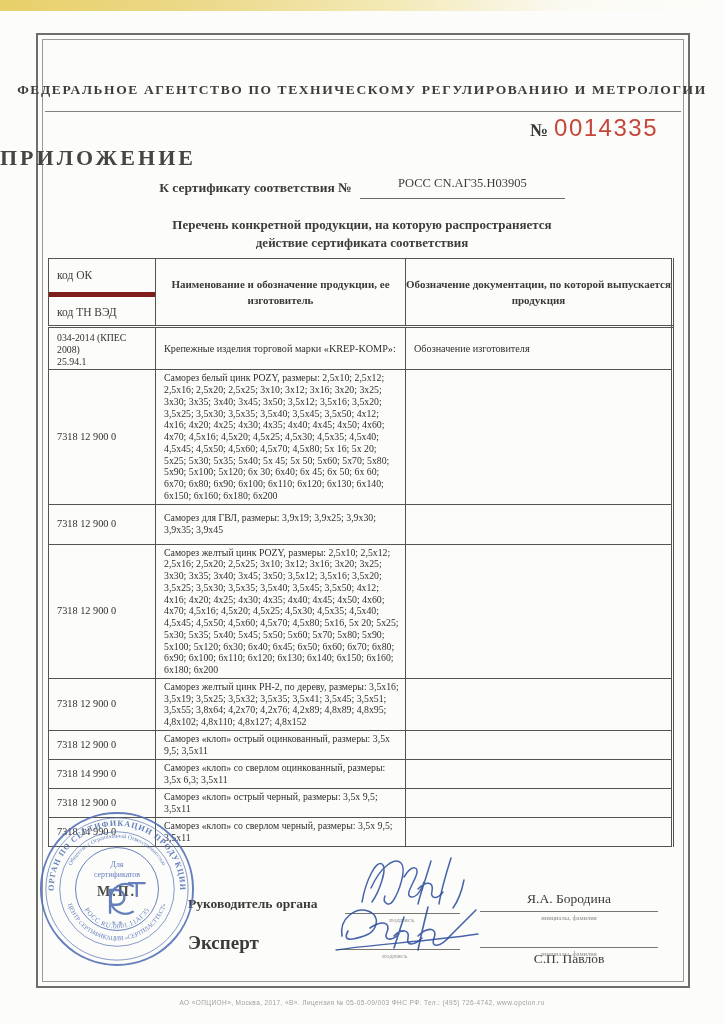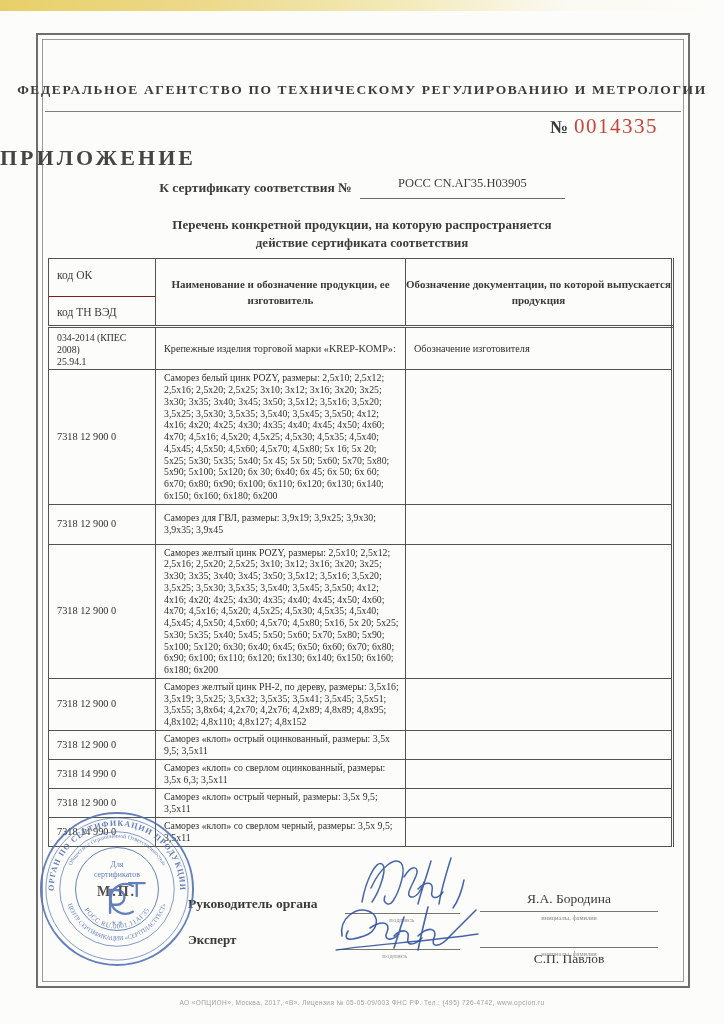--- a/index.html
+++ b/index.html
@@ -18,21 +18,21 @@
 
   .hdr1 { position:absolute; top:49px; left:0; right:0; text-align:center;
           font-size:19px; font-weight:bold; letter-spacing:4px; color:#3c3c3a; }
   .hdr2 { position:absolute; top:82px; left:0; right:0; text-align:center;
           font-size:13.5px; font-weight:bold; letter-spacing:1.6px; color:#3c3c3a; }
   .hdr-rule { position:absolute; top:111px; left:45px; width:636px;
           border-top:1.5px solid #80807c; }
 
   .numline { position:absolute; top:114px; right:66px; display:flex; align-items:baseline; gap:6px; }
   .num-sign { font-size:18px; font-weight:bold; color:#3a3a38; }
-  .num-val  { font-family:Liberation Serif, serif; font-size:21px;
+  .num-val  { font-family:Liberation Sans, sans-serif; font-size:24px;
               letter-spacing:1.5px; color:#c5463a; }
 
   .title { position:absolute; top:145px; left:0; right:0; text-align:left;
            font-size:22px; font-weight:bold; letter-spacing:3px; color:#454543; }
 
   .certline { position:absolute; top:176px; left:0; right:0;
               display:flex; justify-content:center; align-items:flex-end; gap:8px; }
   .cert-label { font-weight:bold; font-size:13.5px; color:#3c3c3a; padding-bottom:3px; }
   .cert-field { width:205px; border-bottom:1.2px solid #6a6a66; text-align:center;
                 font-size:12.5px; color:#3c3c3a; padding-bottom:7px; }
@@ -42,21 +42,21 @@
               white-space:pre-line; }
 
   table.products { position:absolute; top:258px; left:48px; width:624px;
                    border-collapse:collapse; table-layout:fixed; }
   .products th, .products td { border:1px solid #54544e; }
   .products thead th { border-bottom:3px double #54544e; vertical-align:middle;
                        font-size:11px; font-weight:bold; text-align:center;
                        line-height:1.5; color:#3a3a38; height:67px; }
   .products th:last-child, .products td:last-child { border-right:3px double #54544e; }
   .products th.colcodes { padding:0; font-weight:normal; text-align:left; vertical-align:top; }
-  .c1top { height:38px; border-bottom:1px solid #7f1d1d; padding:8px 4px 0 8px; font-size:11.5px; }
+  .c1top { height:38px; border-bottom:5px solid #7f1d1d; padding:8px 4px 0 8px; font-size:11.5px; }
   .c1bot { height:28px; padding:7px 4px 0 8px; font-size:11.5px; }
   .products tbody td { font-size:9.8px; line-height:1.2; color:#2f2f2d;
                        padding:2px 6px 2px 8px; vertical-align:middle; }
   .products tbody td.code { font-size:10.3px; white-space:pre-line; }
   .products tbody td.name { padding-right:4px; }
   .products tbody tr:nth-child(1) td { height:38px; font-size:10.2px; }
   .products tbody tr:nth-child(1) td.code { vertical-align:top; padding-top:4px; font-size:9.8px; }
   .products tbody tr:nth-child(2) td { height:124px; }
   .products tbody tr:nth-child(3) td { height:40px; }
   .products tbody tr:nth-child(4) td { height:120px; }
@@ -67,21 +67,21 @@
   .products tbody tr:nth-child(9) td { height:29px; }
 
   .mp-mark { position:absolute; left:97px; top:884px; font-size:14px; font-weight:bold;
              letter-spacing:2px; color:#4d4d49; z-index:1; }
   .stamp { position:absolute; left:38px; top:810px; width:158px; height:158px; z-index:2;
            opacity:.85; }
   .stamp text, .stamp textPath { fill:#4a6ab2; }
   .stamp .ring { stroke:#4a6ab2; fill:none; }
 
   .role1 { position:absolute; left:188px; top:896px; font-size:13.5px; font-weight:bold; color:#3a3a38; }
-  .role2 { position:absolute; left:188px; top:932px; font-size:13px; font-weight:bold; color:#3a3a38; }
+  .role2 { position:absolute; left:188px; top:932px; font-size:19px; font-weight:bold; color:#3a3a38; }
 
   .sigline1 { position:absolute; left:345px; top:913px; width:115px; border-top:1px solid #77776f; }
   .sigline2 { position:absolute; left:338px; top:949px; width:122px; border-top:1px solid #77776f; }
   .sigcap  { position:absolute; font-size:6.5px; color:#8b8b85; letter-spacing:.4px; }
   .sigcap1 { left:352px; top:916px; width:100px; text-align:center; }
   .sigcap2 { left:345px; top:952px; width:100px; text-align:center; }
 
   .name1 { position:absolute; left:480px; top:891px; width:178px; text-align:center;
            font-size:13.5px; color:#3a3a38; }
   .name2 { position:absolute; left:480px; top:927px; width:178px; text-align:center;

